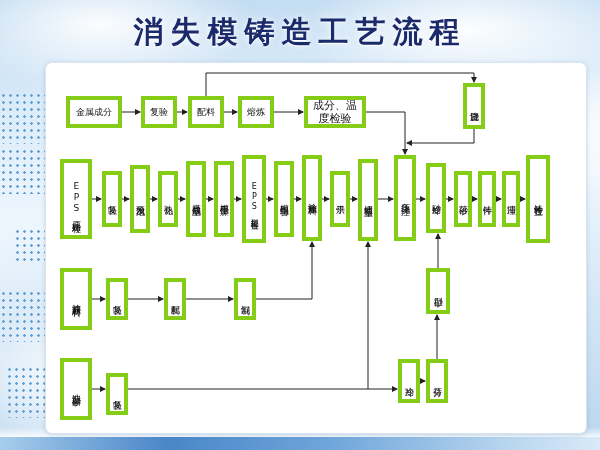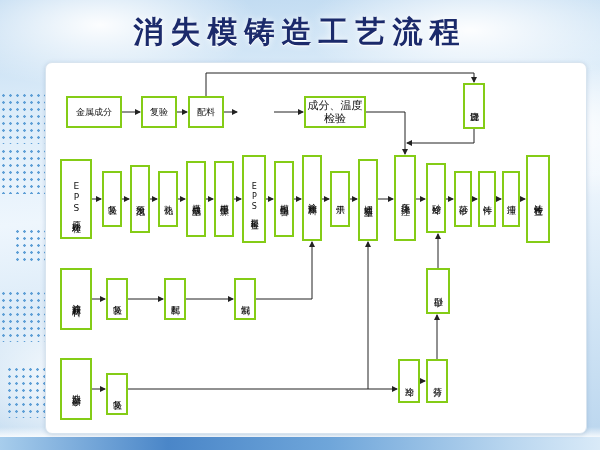--- a/index.html
+++ b/index.html
@@ -23,21 +23,21 @@
     font-size:30px;font-weight:bold;letter-spacing:7px;color:#1b2a6b;
     text-shadow:0 1px 0 #ffffff,0 0 7px rgba(255,255,255,.9);
   }
   .panel{
     position:absolute;left:45px;top:62px;width:540px;height:370px;
     background:#ffffff;border:1px solid #d8e4ef;border-radius:7px;
     box-shadow:0 1px 4px rgba(80,120,160,.25);
   }
   .edges{position:absolute;left:0;top:0;}
   .node{
-    position:absolute;background:#ffffff;border:2px solid #84cc16;
+    position:absolute;background:#ffffff;border:4px solid #84cc16;
     display:flex;align-items:center;justify-content:center;
     font-size:9px;line-height:1.2;color:#111111;text-align:center;
     box-sizing:border-box;padding:1px;overflow:hidden;
   }
   .node.v{writing-mode:vertical-lr;text-orientation:upright;letter-spacing:1px;}
 </style>
 </head>
 <body>
 
 <div class="cloud" style="left:-60px;top:-40px;width:320px;height:130px;"></div>
@@ -93,20 +93,21 @@
       <polyline points="46,326 59,326" fill="none" stroke="#222222" stroke-width="1" marker-end="url(#arr)"></polyline>
       <polyline points="82,326 351,326" fill="none" stroke="#222222" stroke-width="1" marker-end="url(#arr)"></polyline>
       <polyline points="322,326 322,179" fill="none" stroke="#222222" stroke-width="1" marker-end="url(#arr)"></polyline>
       <polyline points="374,318 379,318" fill="none" stroke="#222222" stroke-width="1" marker-end="url(#arr)"></polyline>
       <polyline points="391,296 391,252" fill="none" stroke="#222222" stroke-width="1" marker-end="url(#arr)"></polyline>
       <polyline points="392,205 392,171" fill="none" stroke="#222222" stroke-width="1" marker-end="url(#arr)"></polyline>
     </svg>
     <div class="node h" style="left: 20px; top: 33px; width: 56px; height: 32px;">金属成分</div>
     <div class="node h" style="left: 95px; top: 33px; width: 36px; height: 32px;">复验</div>
     <div class="node h" style="left: 142px; top: 33px; width: 36px; height: 32px;">配料</div>
+    <div class="node h" style="left: 192px; top: 33px; width: 36px; height: 32px;">熔炼</div>
     <div class="node h" style="left: 258px; top: 33px; width: 62px; height: 32px; font-size: 11px;">成分、温度检验</div>
     <div class="node v" style="left: 417px; top: 20px; width: 22px; height: 46px;">浇冒口</div>
     <div class="node v" style="left: 14px; top: 96px; width: 32px; height: 80px;">EPS原始珠粒</div>
     <div class="node v" style="left: 56px; top: 108px; width: 20px; height: 56px;">复验</div>
     <div class="node v" style="left: 84px; top: 102px; width: 20px; height: 68px;">预发泡</div>
     <div class="node v" style="left: 112px; top: 108px; width: 20px; height: 56px;">熟化</div>
     <div class="node v" style="left: 140px; top: 98px; width: 20px; height: 76px;">模具成型</div>
     <div class="node v" style="left: 168px; top: 98px; width: 20px; height: 76px;">模型干燥</div>
     <div class="node v" style="left: 196px; top: 92px; width: 24px; height: 88px; font-size: 8px;">EPS模型检查</div>
     <div class="node v" style="left: 228px; top: 98px; width: 20px; height: 76px;">模型组合</div>

